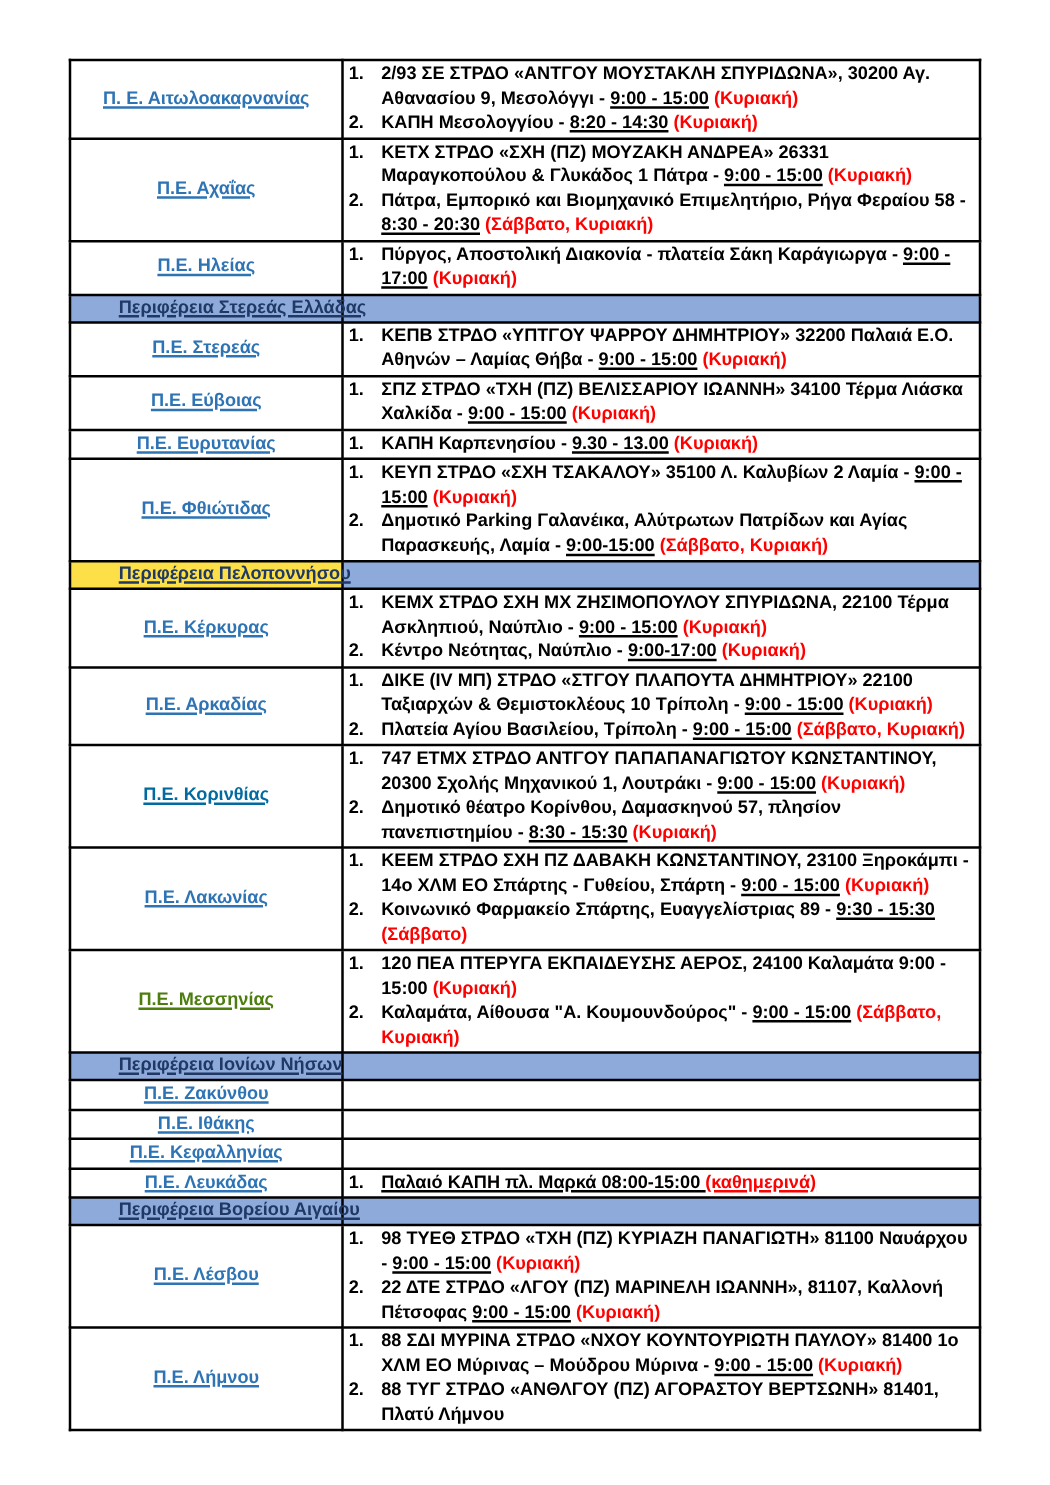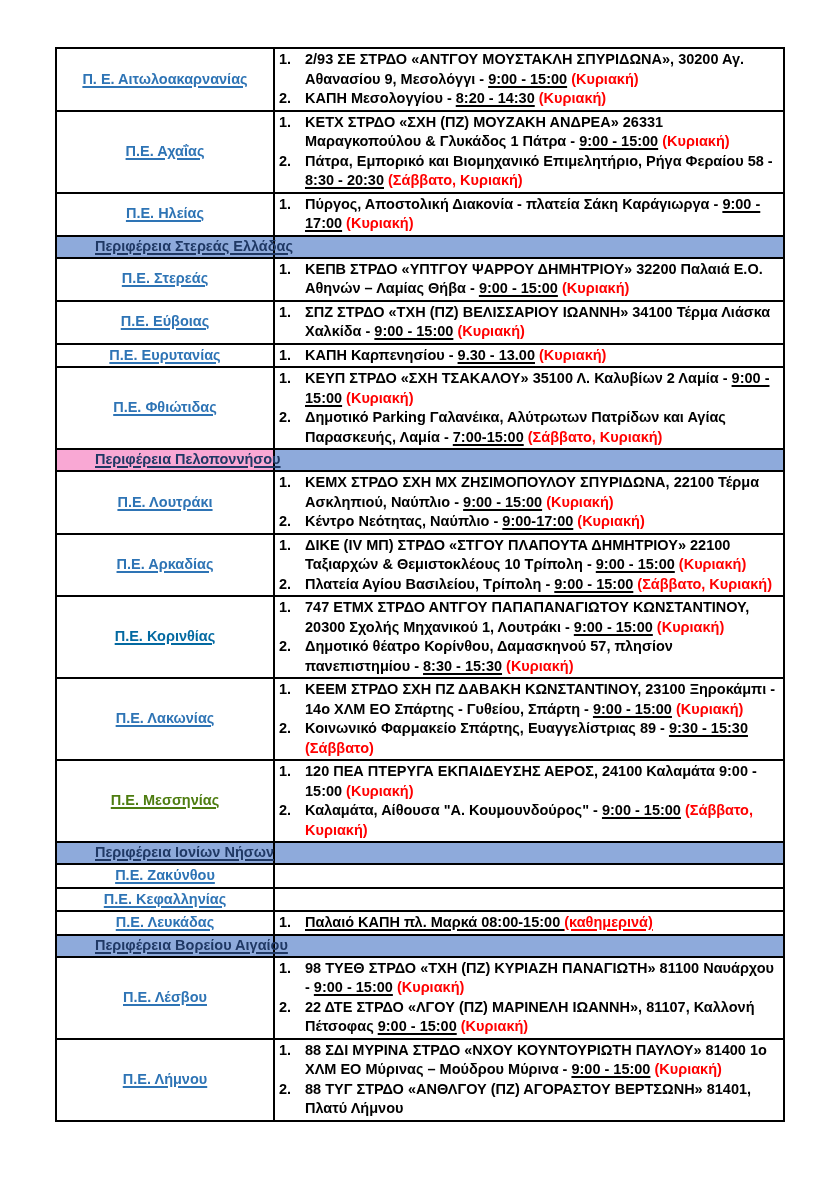--- a/index.html
+++ b/index.html
@@ -117,30 +117,30 @@
         </tr>
         <tr>
           <td class="region-cell"><span class="region-label-text" style="color: rgb(46, 116, 181);">Π.Ε. Φθιώτιδας</span></td>
           <td class="items-cell">
             <div class="item">
               <span class="item-num">1.</span>
               <span class="item-text"><span class="seg-plain">ΚΕΥΠ ΣΤΡΔΟ «ΣΧΗ ΤΣΑΚΑΛΟΥ» 35100 Λ. Καλυβίων 2 Λαμία - </span><span class="seg-u">9:00 - 15:00</span><span class="seg-red" style="color: rgb(255, 0, 0);"> (Κυριακή)</span></span>
             </div>
             <div class="item">
               <span class="item-num">2.</span>
-              <span class="item-text"><span class="seg-plain">Δημοτικό Parking Γαλανέικα, Αλύτρωτων Πατρίδων και Αγίας Παρασκευής, Λαμία - </span><span class="seg-u">7:00-15:00</span><span class="seg-red" style="color: rgb(255, 0, 0);"> (Σάββατο, Κυριακή)</span></span>
-            </div>
-          </td>
-        </tr>
-        <tr class="header-row">
-          <td style="background: #f9a8d4;"><span class="header-label" style="color: rgb(31, 56, 100);">Περιφέρεια Πελοποννήσου</span></td>
-          <td style="background: rgb(142, 170, 219);"></td>
-        </tr>
-        <tr>
-          <td class="region-cell"><span class="region-label-text" style="color: rgb(46, 116, 181);">Π.Ε. Λουτράκι</span></td>
+              <span class="item-text"><span class="seg-plain">Δημοτικό Parking Γαλανέικα, Αλύτρωτων Πατρίδων και Αγίας Παρασκευής, Λαμία - </span><span class="seg-u">9:00-15:00</span><span class="seg-red" style="color: rgb(255, 0, 0);"> (Σάββατο, Κυριακή)</span></span>
+            </div>
+          </td>
+        </tr>
+        <tr class="header-row">
+          <td style="background: #fde047;"><span class="header-label" style="color: rgb(31, 56, 100);">Περιφέρεια Πελοποννήσου</span></td>
+          <td style="background: rgb(142, 170, 219);"></td>
+        </tr>
+        <tr>
+          <td class="region-cell"><span class="region-label-text" style="color: rgb(46, 116, 181);">Π.Ε. Κέρκυρας</span></td>
           <td class="items-cell">
             <div class="item">
               <span class="item-num">1.</span>
               <span class="item-text"><span class="seg-plain">ΚΕΜΧ ΣΤΡΔΟ ΣΧΗ ΜΧ ΖΗΣΙΜΟΠΟΥΛΟΥ ΣΠΥΡΙΔΩΝΑ, 22100 Τέρμα Ασκληπιού, Ναύπλιο - </span><span class="seg-u">9:00 - 15:00</span><span class="seg-red" style="color: rgb(255, 0, 0);"> (Κυριακή)</span></span>
             </div>
             <div class="item">
               <span class="item-num">2.</span>
               <span class="item-text"><span class="seg-plain">Κέντρο Νεότητας, Ναύπλιο - </span><span class="seg-u">9:00-17:00</span><span class="seg-red" style="color: rgb(255, 0, 0);"> (Κυριακή)</span></span>
             </div>
           </td>
@@ -196,20 +196,24 @@
               <span class="item-text"><span class="seg-plain">Καλαμάτα, Αίθουσα "Α. Κουμουνδούρος" - </span><span class="seg-u">9:00 - 15:00</span><span class="seg-red" style="color: rgb(255, 0, 0);"> (Σάββατο, Κυριακή)</span></span>
             </div>
           </td>
         </tr>
         <tr class="header-row">
           <td style="background: rgb(142, 170, 219);"><span class="header-label" style="color: rgb(31, 56, 100);">Περιφέρεια Ιονίων Νήσων</span></td>
           <td style="background: rgb(142, 170, 219);"></td>
         </tr>
         <tr>
           <td class="region-cell"><span class="region-label-text" style="color: rgb(46, 116, 181);">Π.Ε. Ζακύνθου</span></td>
+          <td class="items-cell empty-items"></td>
+        </tr>
+        <tr>
+          <td class="region-cell"><span class="region-label-text" style="color: rgb(46, 116, 181);">Π.Ε. Ιθάκης</span></td>
           <td class="items-cell empty-items"></td>
         </tr>
         <tr>
           <td class="region-cell"><span class="region-label-text" style="color: rgb(46, 116, 181);">Π.Ε. Κεφαλληνίας</span></td>
           <td class="items-cell empty-items"></td>
         </tr>
         <tr>
           <td class="region-cell"><span class="region-label-text" style="color: rgb(46, 116, 181);">Π.Ε. Λευκάδας</span></td>
           <td class="items-cell">
             <div class="item">

